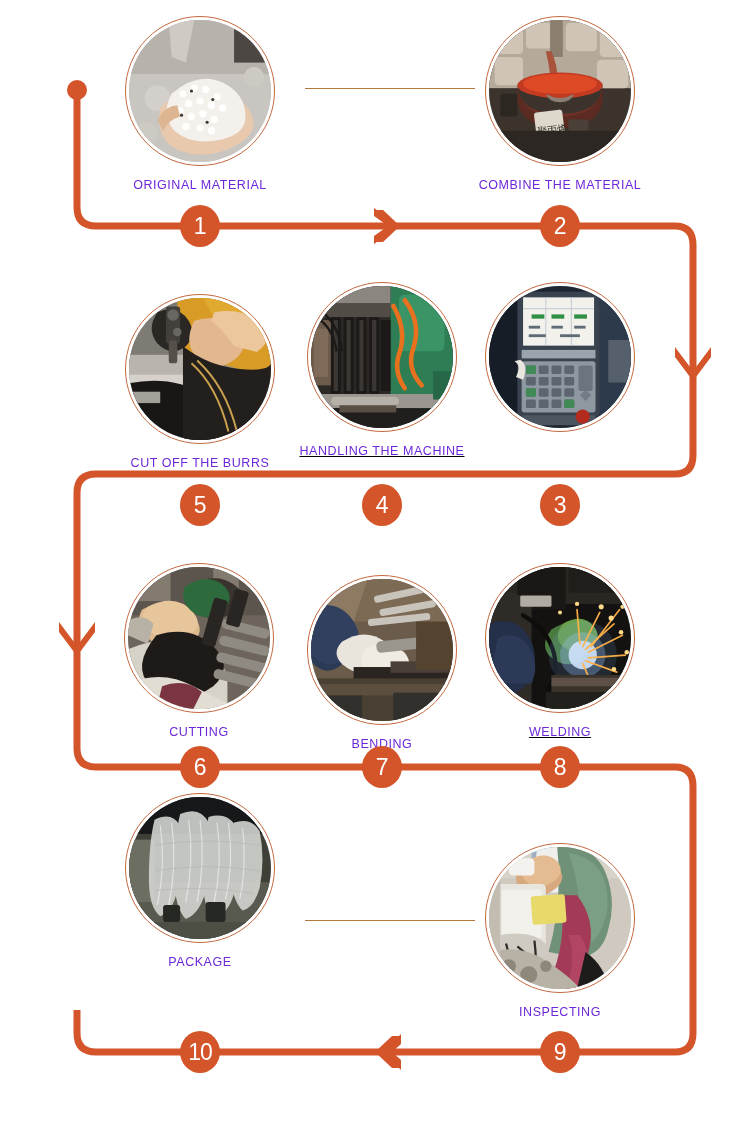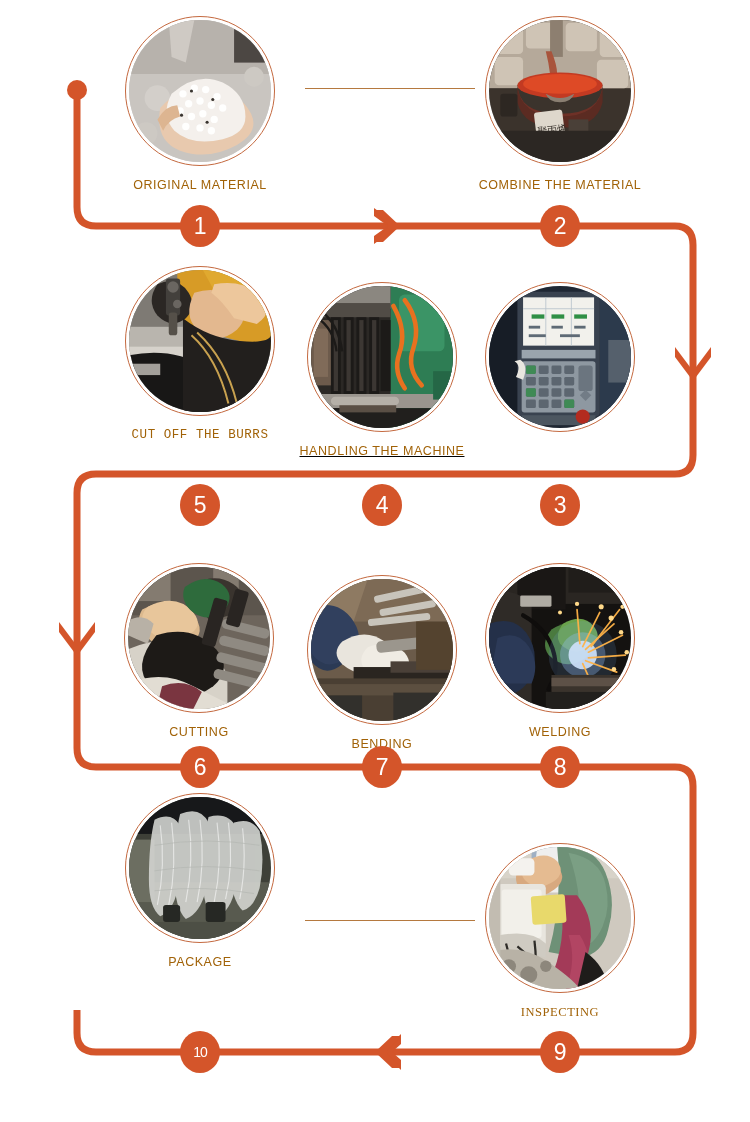--- a/index.html
+++ b/index.html
@@ -42,39 +42,39 @@
     border-radius:50%;
     overflow:hidden;
     position:relative;
     background:#cfcfcf;
   }
   .photo svg{display:block;width:100%;height:100%;}
   .step-label{
     margin-top:12px;
     font-size:12.5px;
     letter-spacing:.55px;
-    color:#a16207;
+    color:#6d28d9;
     line-height:15px;
     text-transform:uppercase;
     font-weight:400;
   }
   
   .badge{
     position:absolute;
     width:40px;height:42px;
     border-radius:50%;
     background:#d4552a;
     color:#ffffff;
     font-size:23px;
     line-height:42px;
     text-align:center;
     font-weight:400;
     letter-spacing:-0.5px;
   }
-  .badge.two-digit{font-size:14px;letter-spacing:-1px;}
+  .badge.two-digit{font-size:23px;letter-spacing:-1px;}
   
   .hairline{
     position:absolute;
     height:1px;
     background:#b5793f;
   }
 </style>
 </head>
 <body>
 
@@ -284,21 +284,21 @@
           <rect x="0" y="86" width="100" height="14" fill="#211f1d"></rect>
           <rect x="20" y="84" width="40" height="5" fill="#5a4f45"></rect>
           <rect x="86" y="60" width="14" height="20" fill="#256746"></rect>
         </svg>
       </div>
     </div>
     <div class="step-label">HANDLING THE MACHINE</div>
   </div>
   <div class="badge" style="left:362px;top:484px;">4</div>
 
-  <div class="step" style="left:110px;top:266px;font-family:Liberation Mono, monospace;">
+  <div class="step" style="left:110px;top:294px;">
     <div class="photo-ring">
       <div class="photo">
         <svg viewBox="0 0 100 100" preserveAspectRatio="xMidYMid slice">
           <rect width="100" height="100" fill="#8e8b86"></rect>
           <path d="M30 0 L100 0 L100 56 L40 40 Z" fill="#d79b26"></path>
           <path d="M52 0 L100 0 L100 30 L64 22 Z" fill="#e0a92f"></path>
           <rect x="0" y="0" width="34" height="46" fill="#7e7a74"></rect>
           <rect x="0" y="40" width="40" height="18" fill="#b9b5ae"></rect>
           <rect x="0" y="54" width="46" height="10" fill="#d6d2cb"></rect>
           <path d="M0 60 q30 -6 54 8 q26 14 46 10 l0 22 l-100 0 Z" fill="#181716"></path>
@@ -385,21 +385,21 @@
               <rect x="58" y="80" width="34" height="20"></rect>
             </g>
           <rect x="74" y="30" width="26" height="34" fill="#54432f"></rect>
         </svg>
       </div>
     </div>
     <div class="step-label">BENDING</div>
   </div>
   <div class="badge" style="left:362px;top:746px;">7</div>
 
-  <div class="step" style="left:470px;top:563px;">
+  <div class="step" style="left:470px;top:563px;text-decoration:underline;">
     <div class="photo-ring">
       <div class="photo">
         <svg viewBox="0 0 100 100" preserveAspectRatio="xMidYMid slice">
           <rect width="100" height="100" fill="#141210"></rect>
           <rect x="0" y="0" width="100" height="26" fill="#2a2622"></rect>
           <rect x="20" y="0" width="34" height="30" fill="#1a1715"></rect>
           <rect x="56" y="0" width="44" height="18" fill="#201d1a"></rect>
           <path d="M0 18 q18 -4 30 8 l0 74 l-30 0 Z" fill="#2f2b27"></path>
           <rect x="22" y="20" width="22" height="8" rx="1" fill="#b0aca4"></rect>
           <path d="M0 40 q16 -6 26 6 q10 14 4 30 q-6 16 -30 16 Z" fill="#243049"></path>
@@ -436,21 +436,21 @@
           <rect x="44" y="76" width="56" height="24" fill="#3a332c"></rect>
           <rect x="44" y="78" width="56" height="6" fill="#5d5147"></rect>
           <rect x="40" y="88" width="60" height="12" fill="#22201d"></rect>
         </svg>
       </div>
     </div>
     <div class="step-label">WELDING</div>
   </div>
   <div class="badge" style="left:540px;top:746px;">8</div>
 
-  <div class="step" style="left:470px;top:843px;font-family:Liberation Serif, serif;">
+  <div class="step" style="left:470px;top:843px;">
     <div class="photo-ring">
       <div class="photo">
         <svg viewBox="0 0 100 100" preserveAspectRatio="xMidYMid slice">
           <rect width="100" height="100" fill="#cfc9bf"></rect>
           <rect x="0" y="0" width="100" height="22" fill="#d8d3c9"></rect>
           <rect x="30" y="0" width="26" height="14" fill="#9fb0c4"></rect>
           <path d="M34 0 q20 -4 30 10 q8 10 4 22 l-38 0 Z" fill="#efefee"></path>
           <path d="M48 0 q26 -2 34 18 q8 20 2 40 q-4 18 -20 20 l-22 -4 q10 -36 6 -74 Z" fill="#6e9177"></path>
           <path d="M56 4 q22 4 26 22 q4 16 -2 30 q-6 14 -18 16 q6 -34 -6 -68 Z" fill="#7b9f84"></path>
           <path d="M22 14 q16 -10 26 0 q8 8 -2 16 q-14 10 -24 0 q-6 -8 0 -16 Z" fill="#d8a97f"></path>

